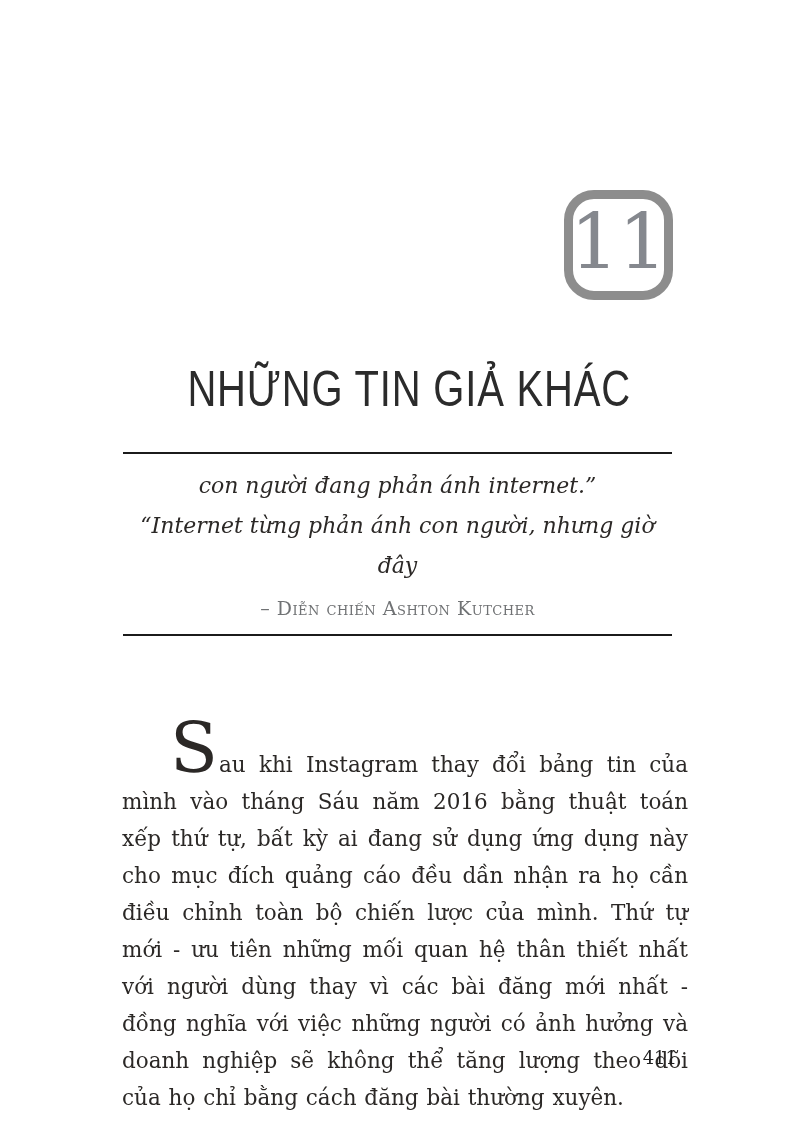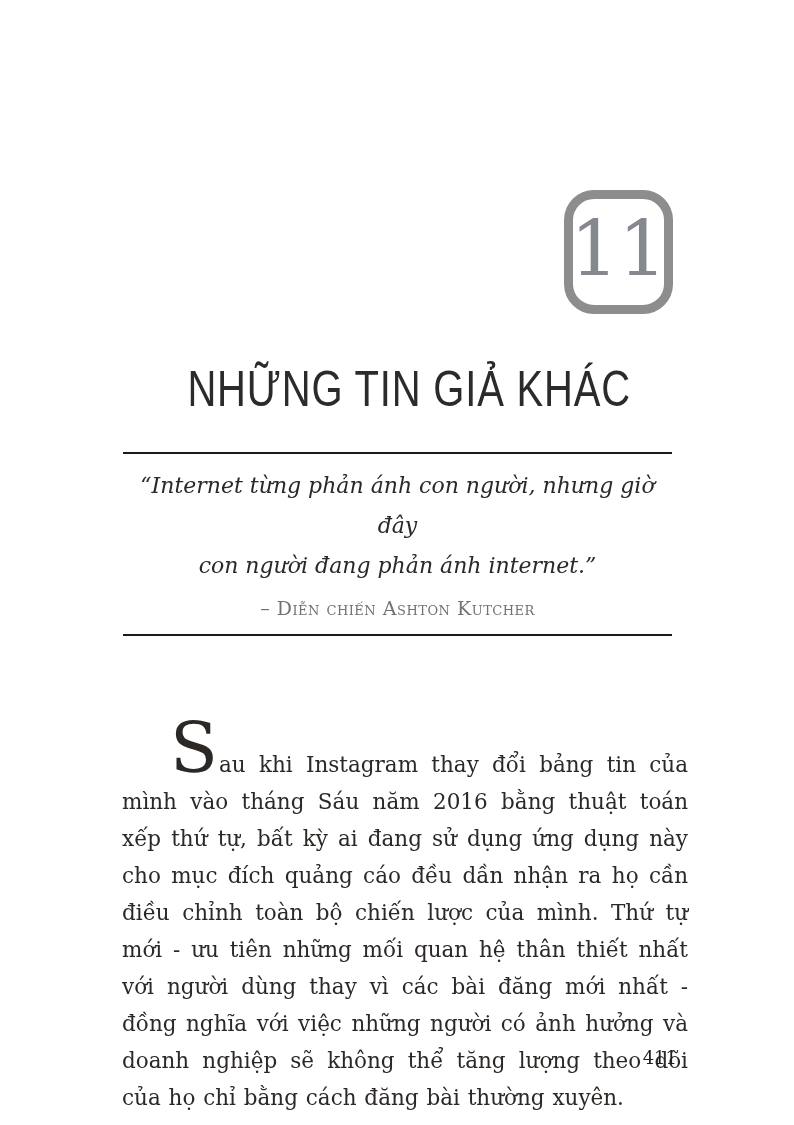--- a/index.html
+++ b/index.html
@@ -15,21 +15,21 @@
     overflow: hidden;
     font-family: "DejaVu Serif", serif;
   }
 
   
   .badge {
     position: absolute;
     left: 564px;
     top: 190px;
     width: 109px;
-    height: 124px;
+    height: 110px;
     box-sizing: border-box;
     border: 9px solid #8d8d8d;
     border-radius: 30px;
     display: flex;
     align-items: center;
     justify-content: center;
   }
   .badge-num {
     font-family: "DejaVu Serif", serif;
     font-size: 76px;
@@ -132,22 +132,22 @@
 
   <div class="badge">
     <span class="badge-num">11</span>
   </div>
 
   <h1 class="title">
     <span class="title-inner">NHỮNG TIN GIẢ KHÁC</span>
   </h1>
 
   <div class="quote-block">
+    <p class="quote-line">con người đang phản ánh internet.”</p>
     <p class="quote-line">“Internet từng phản ánh con người, nhưng giờ đây</p>
-    <p class="quote-line">con người đang phản ánh internet.”</p>
     <p class="attribution"><span>– </span><span class="smallcaps">Diễn chiến Ashton Kutcher</span></p>
   </div>
 
   <p class="body-text"><span class="initial-cap">S</span><span>au khi Instagram thay đổi bảng tin của mình vào tháng Sáu năm 2016 bằng thuật toán xếp thứ tự, bất kỳ ai đang sử dụng ứng dụng này cho mục đích quảng cáo đều dần nhận ra họ cần điều chỉnh toàn bộ chiến lược của mình. Thứ tự mới - ưu tiên những mối quan hệ thân thiết nhất với người dùng thay vì các bài đăng mới nhất - đồng nghĩa với việc những người có ảnh hưởng và doanh nghiệp sẽ không thể tăng lượng theo dõi của họ chỉ bằng cách đăng bài thường xuyên.</span></p>
 
   <div class="page-number">411</div>
 
 </div>
 
 </body></html>

